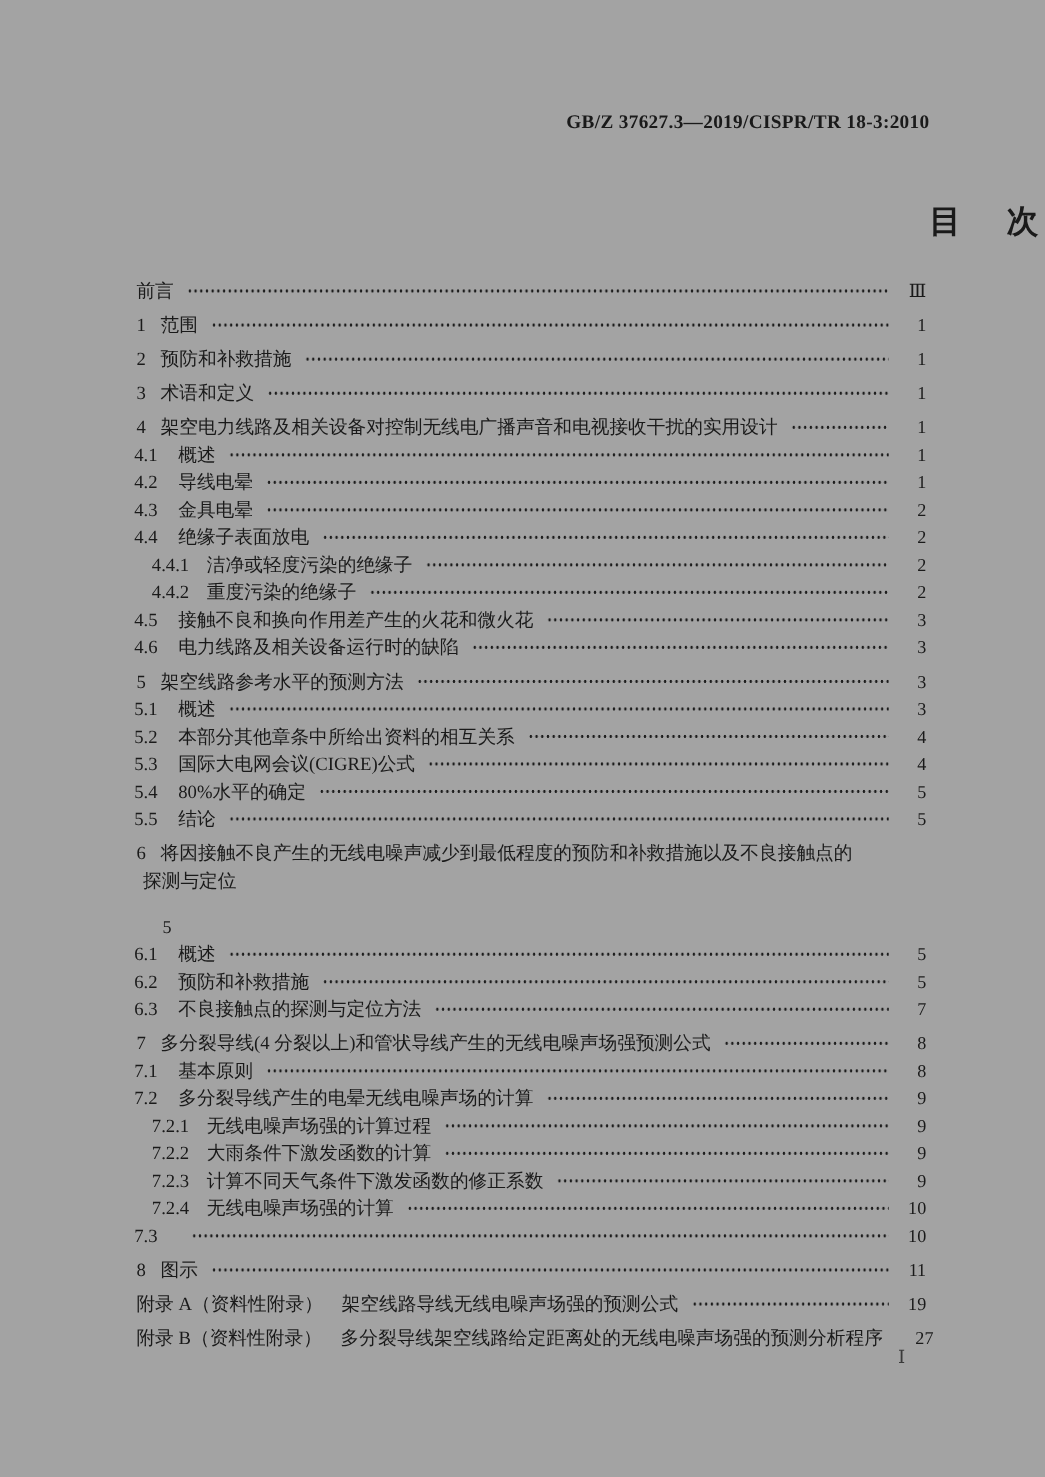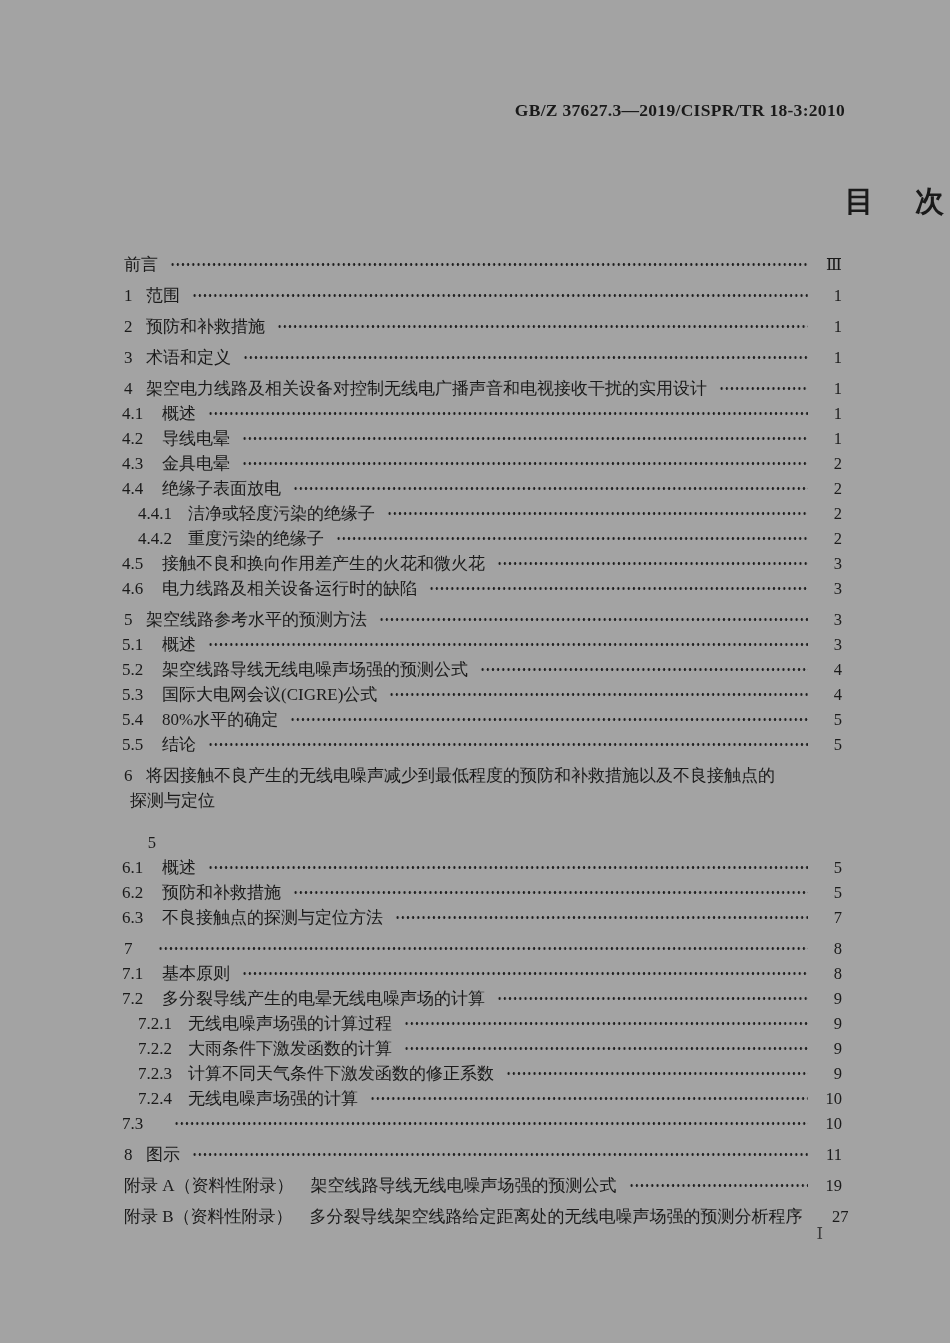--- a/index.html
+++ b/index.html
@@ -177,21 +177,21 @@
         <span class="page">3</span>
       </div>
       <div class="row lvl1">
         <span class="num">5.1</span>
         <span class="title">概述</span>
         <span class="dots"></span>
         <span class="page">3</span>
       </div>
       <div class="row lvl1">
         <span class="num">5.2</span>
-        <span class="title">架空线路导线无线电噪声场强的预测公式</span>
+        <span class="title">本部分其他章条中所给出资料的相互关系</span>
         <span class="dots"></span>
         <span class="page">4</span>
       </div>
       <div class="row lvl1">
         <span class="num">5.3</span>
         <span class="title">国际大电网会议(CIGRE)公式</span>
         <span class="dots"></span>
         <span class="page">4</span>
       </div>
       <div class="row lvl1">
@@ -228,20 +228,21 @@
         <span class="page">5</span>
       </div>
       <div class="row lvl1">
         <span class="num">6.3</span>
         <span class="title">不良接触点的探测与定位方法</span>
         <span class="dots"></span>
         <span class="page">7</span>
       </div>
       <div class="row lvl0 major">
         <span class="num">7</span>
+        <span class="title">多分裂导线(4 分裂以上)和管状导线产生的无线电噪声场强预测公式</span>
         <span class="dots"></span>
         <span class="page">8</span>
       </div>
       <div class="row lvl1">
         <span class="num">7.1</span>
         <span class="title">基本原则</span>
         <span class="dots"></span>
         <span class="page">8</span>
       </div>
       <div class="row lvl1">

